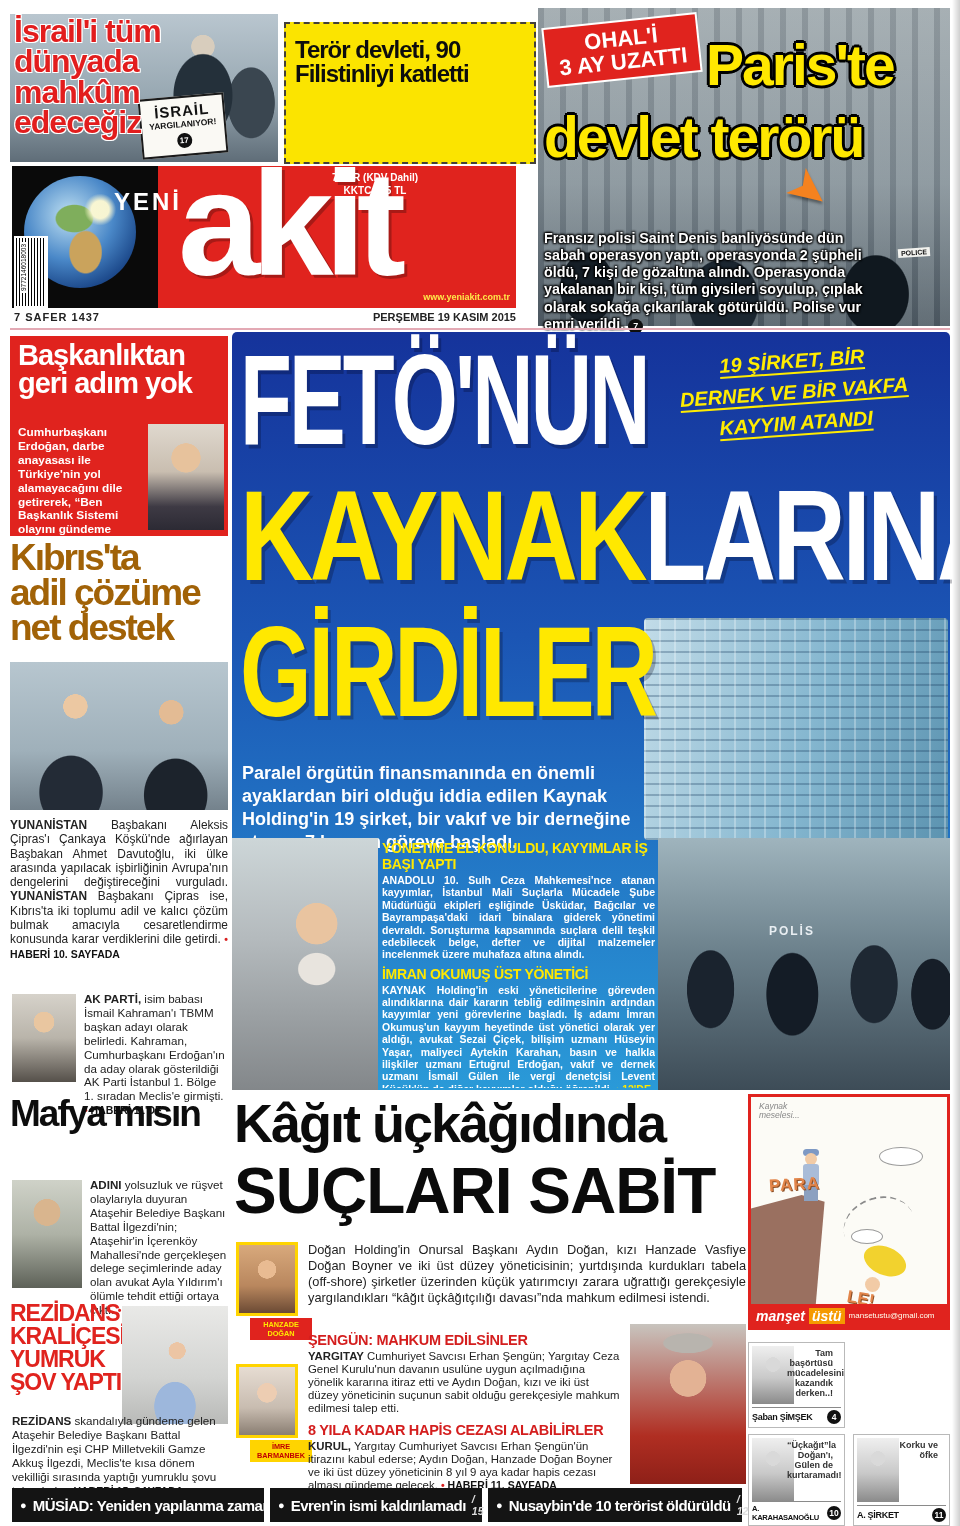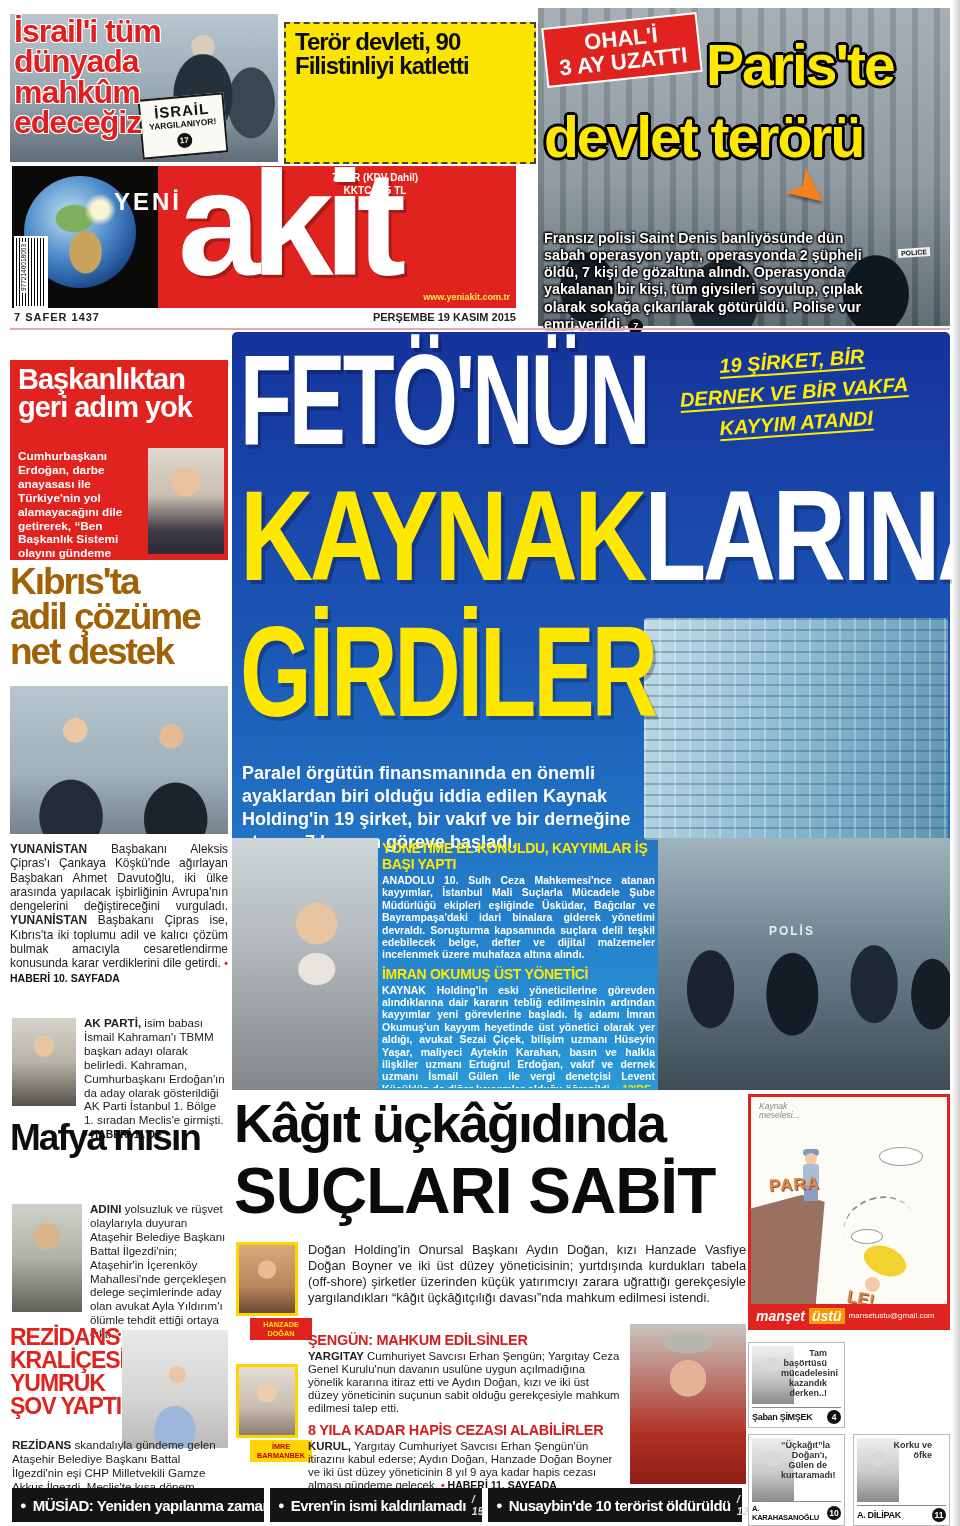--- a/index.html
+++ b/index.html
@@ -21,21 +21,21 @@
     text-shadow:1px 1px 0 #fff,-1px -1px 0 #fff,1px -1px 0 #fff,-1px 1px 0 #fff;}
   .placard{left:140px;top:96px;width:82px;height:52px;background:#faf9f4;border:2px solid #1a1a1a;
     transform:rotate(-5deg);text-align:center;padding-top:4px;}
   .placard .l1{font-size:15px;font-weight:800;letter-spacing:1px;}
   .placard .l2{font-size:8.5px;font-weight:800;}
   .badge-17{display:inline-block;width:15px;height:15px;border-radius:50%;background:#111;color:#fff;
     font-size:8px;font-weight:800;line-height:15px;text-align:center;}
 
   
   .c-box{left:284px;top:22px;width:252px;height:142px;background:#fbe400;border:2px dashed #44403a;
-    padding:6px 9px;box-sizing:border-box;}
+    padding:14px 9px;box-sizing:border-box;}
   .c-head{font-size:24px;font-weight:800;line-height:.98;letter-spacing:-1px;color:#0d0d0d;}
   .c-body{margin-top:6px;font-size:12.3px;font-weight:600;line-height:1.2;color:#222;}
   .ref{font-weight:800;font-size:10.5px;color:#111;}
   .ref .b{color:#d81e1e;}
 
   
   .r-photo{left:538px;top:8px;width:412px;height:318px;
     background:
       radial-gradient(ellipse 46px 60px at 12% 88%, #151e26 0 58%, transparent 60%),
       radial-gradient(ellipse 60px 70px at 45% 92%, #1b2630 0 58%, transparent 60%),
@@ -75,21 +75,21 @@
   .m-web{left:378px;top:292px;width:132px;text-align:right;color:#ffe84a;font-size:9px;font-weight:700;z-index:6;}
   .m-barcode{left:14px;top:236px;width:30px;height:68px;background:
     repeating-linear-gradient(90deg,#000 0 1px,#fff 1px 3px);border:2px solid #fff;z-index:5;}
   .m-barcode span{position:absolute;left:-18px;top:26px;transform:rotate(-90deg);font-size:6.5px;
     background:#fff;padding:0 2px;color:#000;}
   .m-hijri{left:14px;top:311px;font-size:11px;font-weight:700;letter-spacing:1px;color:#222;}
   .m-date{left:330px;top:311px;width:186px;text-align:right;font-size:11px;font-weight:700;color:#222;}
   .m-line{left:10px;top:328px;width:940px;height:2px;background:#e3a9b4;}
 
   
-  .story{box-sizing:border-box;margin-top:24px;}
+  .story{box-sizing:border-box;}
   .s1{left:10px;top:336px;width:218px;height:200px;background:#e0231e;color:#fff;padding:6px 8px;}
   .s1-h{font-size:29px;font-weight:800;line-height:.95;letter-spacing:-1px;}
   .s1-body{position:absolute;left:8px;top:90px;width:126px;font-size:11.8px;font-weight:700;line-height:1.18;}
   .s1-photo{position:absolute;right:4px;top:88px;width:76px;height:106px;
     background:
       radial-gradient(circle 24px at 50% 32%, #e7c29c 0 60%, transparent 62%),
       linear-gradient(180deg,#dfd8ce 0%,#c9beb0 45%,#3e3a44 78%,#2c2a34 100%);}
   .s2{left:10px;top:540px;width:218px;height:392px;}
   .s2-h{font-size:37px;font-weight:800;line-height:.95;letter-spacing:-2px;color:#a16207;}
   .s2-photo{position:absolute;left:0;top:122px;width:218px;height:148px;
@@ -219,21 +219,21 @@
 
   
   .colgrid{left:748px;top:1342px;width:202px;height:184px;}
   .cbox{position:absolute;width:97px;border:1px solid #b9b9b9;background:#fff;box-sizing:border-box;padding:3px;}
   .cb1{left:0;top:0;height:86px;} .cb2{left:105px;top:0;height:86px;}
   .cb3{left:0;top:92px;height:92px;} .cb4{left:105px;top:92px;height:92px;}
   .cphoto{position:absolute;left:3px;top:3px;width:42px;height:58px;
     background:
       radial-gradient(circle 12px at 50% 32%, #d9d9d9 0 60%, transparent 62%),
       linear-gradient(180deg,#efefef 0%,#c9c9c9 55%,#8a8a8a 100%);}
-  .cquote{position:absolute;right:17px;top:5px;width:46px;font-size:9px;font-weight:700;color:#333;
+  .cquote{position:absolute;right:11px;top:5px;width:46px;font-size:9px;font-weight:700;color:#333;
     text-align:right;line-height:1.12;}
   .cname{position:absolute;left:3px;right:3px;bottom:3px;border-top:1.5px solid #8a8a8a;padding-top:2px;
     display:flex;justify-content:space-between;align-items:center;}
   .cname b{font-size:9px;font-weight:800;color:#111;letter-spacing:-.3px;}
   .cnum{width:14px;height:14px;border-radius:50%;background:#111;color:#fff;font-size:8.5px;
     font-weight:800;line-height:14px;text-align:center;flex:0 0 auto;}
 
   
   .bseg{top:1488px;height:34px;background:#141414;color:#fff;display:flex;align-items:center;
     padding:0 8px;box-sizing:border-box;gap:6px;}
@@ -431,21 +431,21 @@
       <div class="cquote">“Üçkağıt”la Doğan'ı, Gülen de kurtaramadı!</div>
       <div class="cname">
           <b style="font-size:7.6px;">A. KARAHASANOĞLU</b>
           <span class="cnum">10</span>
         </div>
     </div>
     <div class="cbox cb4">
       <div class="cphoto" style="height:64px;"></div>
       <div class="cquote">Korku ve öfke</div>
       <div class="cname">
-          <b>A. DİLİPAK</b>
+          <b>A. ŞİRKET</b>
           <span class="cnum">11</span>
         </div>
     </div>
   </div>
 
   <div class="abs bseg bs1">
     <span class="bl">●</span>
     <span class="lb">MÜSİAD: Yeniden yapılanma zamanı</span>
     <span class="pg">/ 4</span>
   </div>

